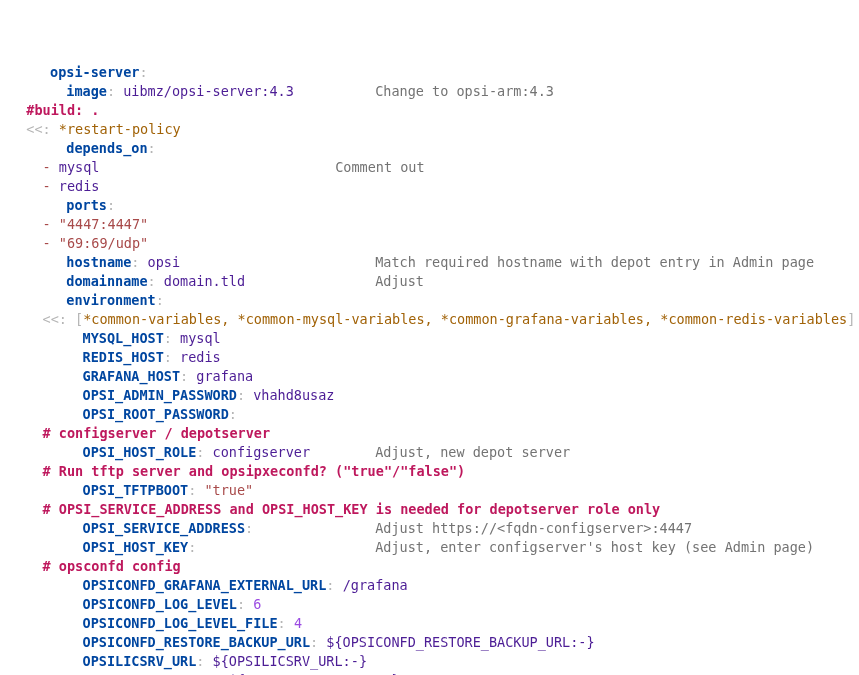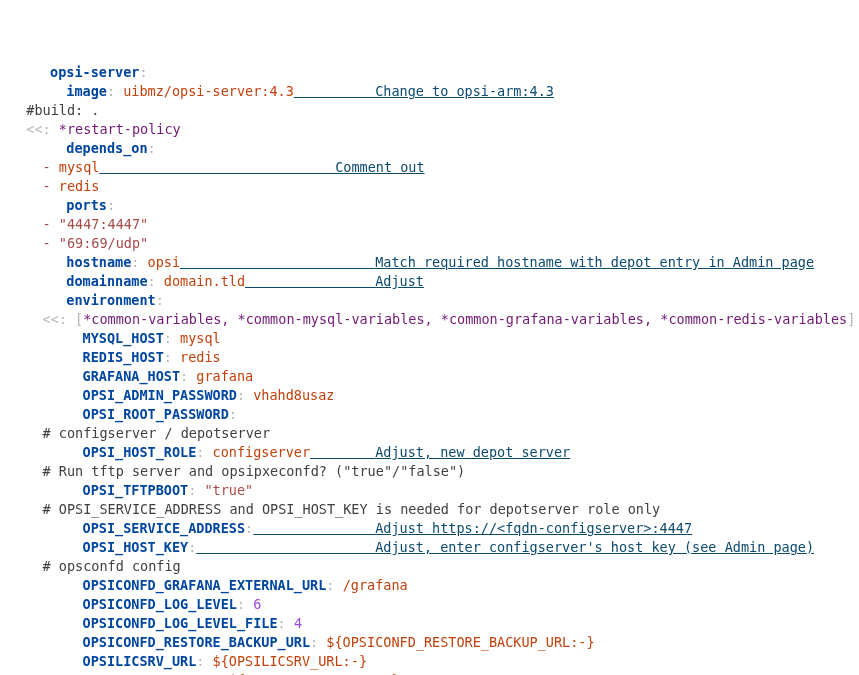--- a/index.html
+++ b/index.html
@@ -7,29 +7,29 @@
   font-size: 13.5px;
   line-height: 19px;
   margin: 0;
   padding: 6px 10px;
   background: #fff;
   color: #333;
   white-space: pre;
 }
 .line { display: flex; }
 .code { flex: 0 0 auto; }
-.ann  { flex: 0 0 auto; color: #0c4a6e; text-decoration: underline; }
+.ann  { flex: 0 0 auto; color: #737373; }
 .key  { color: #0046a0; font-weight: bold; margin-left: 40px; }
 .punct{ color: #b5b5b5; }
 .dash { color: #a84a4a; }
-.txt  { color: #c2410c; }
+.txt  { color: #4c1d95; }
 .str  { color: #a84a4a; }
 .num  { color: #9a4ae2; }
-.cmt  { color: #404040; }
-.anc  { color: #701a75; text-align: center; }
+.cmt  { color: #be185d; font-weight: bold; }
+.anc  { color: #a16207; text-align: center; }
 </style>
 </head>
 <body>
 
 
 <div id="root"><div class="line"><span class="code"><span class="key">opsi-server</span><span class="punct">:</span></span></div><div class="line"><span class="code">  <span class="key">image</span><span class="punct">:</span><span class="txt"> uibmz/opsi-server:4.3</span></span><span class="ann">          Change to opsi-arm:4.3</span></div><div class="line"><span class="code">  <span class="cmt">#build: .</span></span></div><div class="line"><span class="code">  <span class="punct">&lt;&lt;:</span><span class="anc"> *restart-policy</span></span></div><div class="line"><span class="code">  <span class="key">depends_on</span><span class="punct">:</span></span></div><div class="line"><span class="code">    <span class="dash">-</span><span class="txt"> mysql</span></span><span class="ann">                             Comment out</span></div><div class="line"><span class="code">    <span class="dash">-</span><span class="txt"> redis</span></span></div><div class="line"><span class="code">  <span class="key">ports</span><span class="punct">:</span></span></div><div class="line"><span class="code">    <span class="dash">-</span><span class="txt"> </span><span class="str">"4447:4447"</span></span></div><div class="line"><span class="code">    <span class="dash">-</span><span class="txt"> </span><span class="str">"69:69/udp"</span></span></div><div class="line"><span class="code">  <span class="key">hostname</span><span class="punct">:</span><span class="txt"> opsi</span></span><span class="ann">                        Match required hostname with depot entry in Admin page</span></div><div class="line"><span class="code">  <span class="key">domainname</span><span class="punct">:</span><span class="txt"> domain.tld</span></span><span class="ann">                Adjust</span></div><div class="line"><span class="code">  <span class="key">environment</span><span class="punct">:</span></span></div><div class="line"><span class="code">    <span class="punct">&lt;&lt;:</span><span class="txt"> </span><span class="punct">[</span><span class="anc">*common-variables, *common-mysql-variables, *common-grafana-variables, *common-redis-variables</span><span class="punct">]</span></span></div><div class="line"><span class="code">    <span class="key">MYSQL_HOST</span><span class="punct">:</span><span class="txt"> mysql</span></span></div><div class="line"><span class="code">    <span class="key">REDIS_HOST</span><span class="punct">:</span><span class="txt"> redis</span></span></div><div class="line"><span class="code">    <span class="key">GRAFANA_HOST</span><span class="punct">:</span><span class="txt"> grafana</span></span></div><div class="line"><span class="code">    <span class="key">OPSI_ADMIN_PASSWORD</span><span class="punct">:</span><span class="txt"> vhahd8usaz</span></span></div><div class="line"><span class="code">    <span class="key">OPSI_ROOT_PASSWORD</span><span class="punct">:</span></span></div><div class="line"><span class="code">    <span class="cmt"># configserver / depotserver</span></span></div><div class="line"><span class="code">    <span class="key">OPSI_HOST_ROLE</span><span class="punct">:</span><span class="txt"> configserver</span></span><span class="ann">        Adjust, new depot server</span></div><div class="line"><span class="code">    <span class="cmt"># Run tftp server and opsipxeconfd? ("true"/"false")</span></span></div><div class="line"><span class="code">    <span class="key">OPSI_TFTPBOOT</span><span class="punct">:</span><span class="txt"> </span><span class="str">"true"</span></span></div><div class="line"><span class="code">    <span class="cmt"># OPSI_SERVICE_ADDRESS and OPSI_HOST_KEY is needed for depotserver role only</span></span></div><div class="line"><span class="code">    <span class="key">OPSI_SERVICE_ADDRESS</span><span class="punct">:</span></span><span class="ann">               Adjust https://&lt;fqdn-configserver&gt;:4447</span></div><div class="line"><span class="code">    <span class="key">OPSI_HOST_KEY</span><span class="punct">:</span></span><span class="ann">                      Adjust, enter configserver's host key (see Admin page)</span></div><div class="line"><span class="code">    <span class="cmt"># opsconfd config</span></span></div><div class="line"><span class="code">    <span class="key">OPSICONFD_GRAFANA_EXTERNAL_URL</span><span class="punct">:</span><span class="txt"> /grafana</span></span></div><div class="line"><span class="code">    <span class="key">OPSICONFD_LOG_LEVEL</span><span class="punct">:</span><span class="txt"> </span><span class="num">6</span></span></div><div class="line"><span class="code">    <span class="key">OPSICONFD_LOG_LEVEL_FILE</span><span class="punct">:</span><span class="txt"> </span><span class="num">4</span></span></div><div class="line"><span class="code">    <span class="key">OPSICONFD_RESTORE_BACKUP_URL</span><span class="punct">:</span><span class="txt"> ${OPSICONFD_RESTORE_BACKUP_URL:-}</span></span></div><div class="line"><span class="code">    <span class="key">OPSILICSRV_URL</span><span class="punct">:</span><span class="txt"> ${OPSILICSRV_URL:-}</span></span></div><div class="line"><span class="code">    <span class="key">OPSILICSRV_TOKEN</span><span class="punct">:</span><span class="txt"> ${OPSILICSRV_TOKEN:-}</span></span></div></div>
 
 
 
 </body></html>

